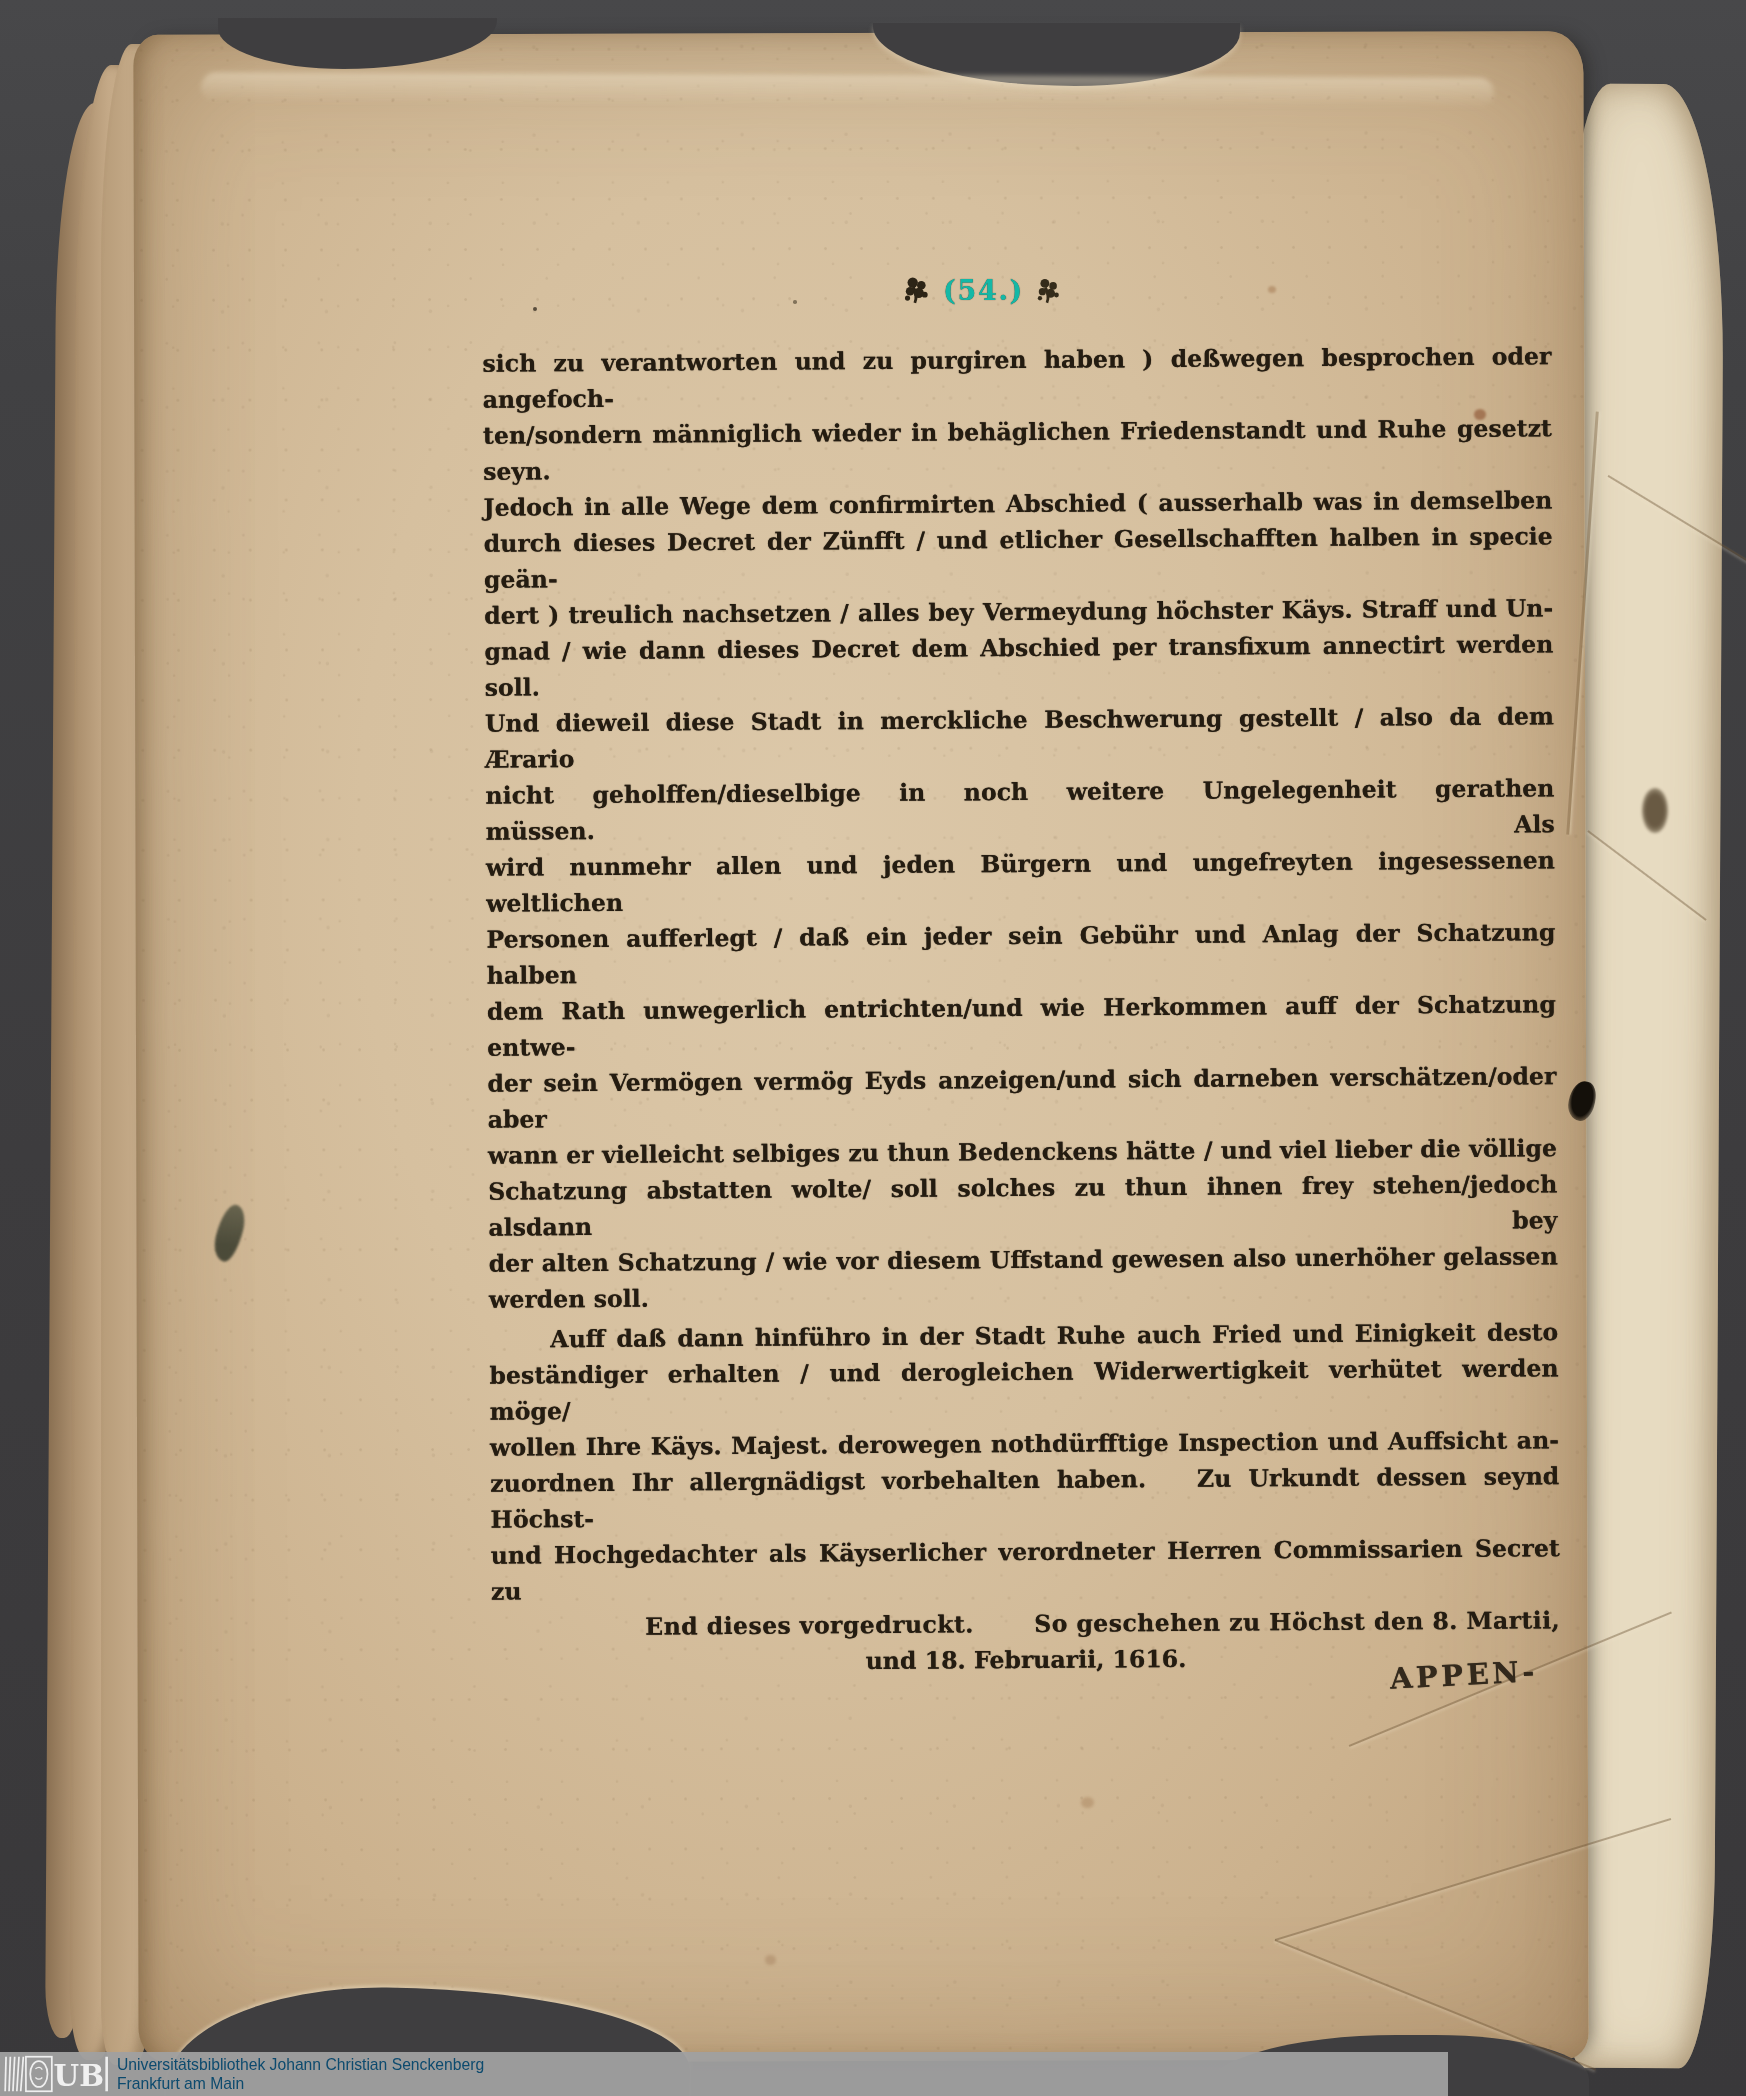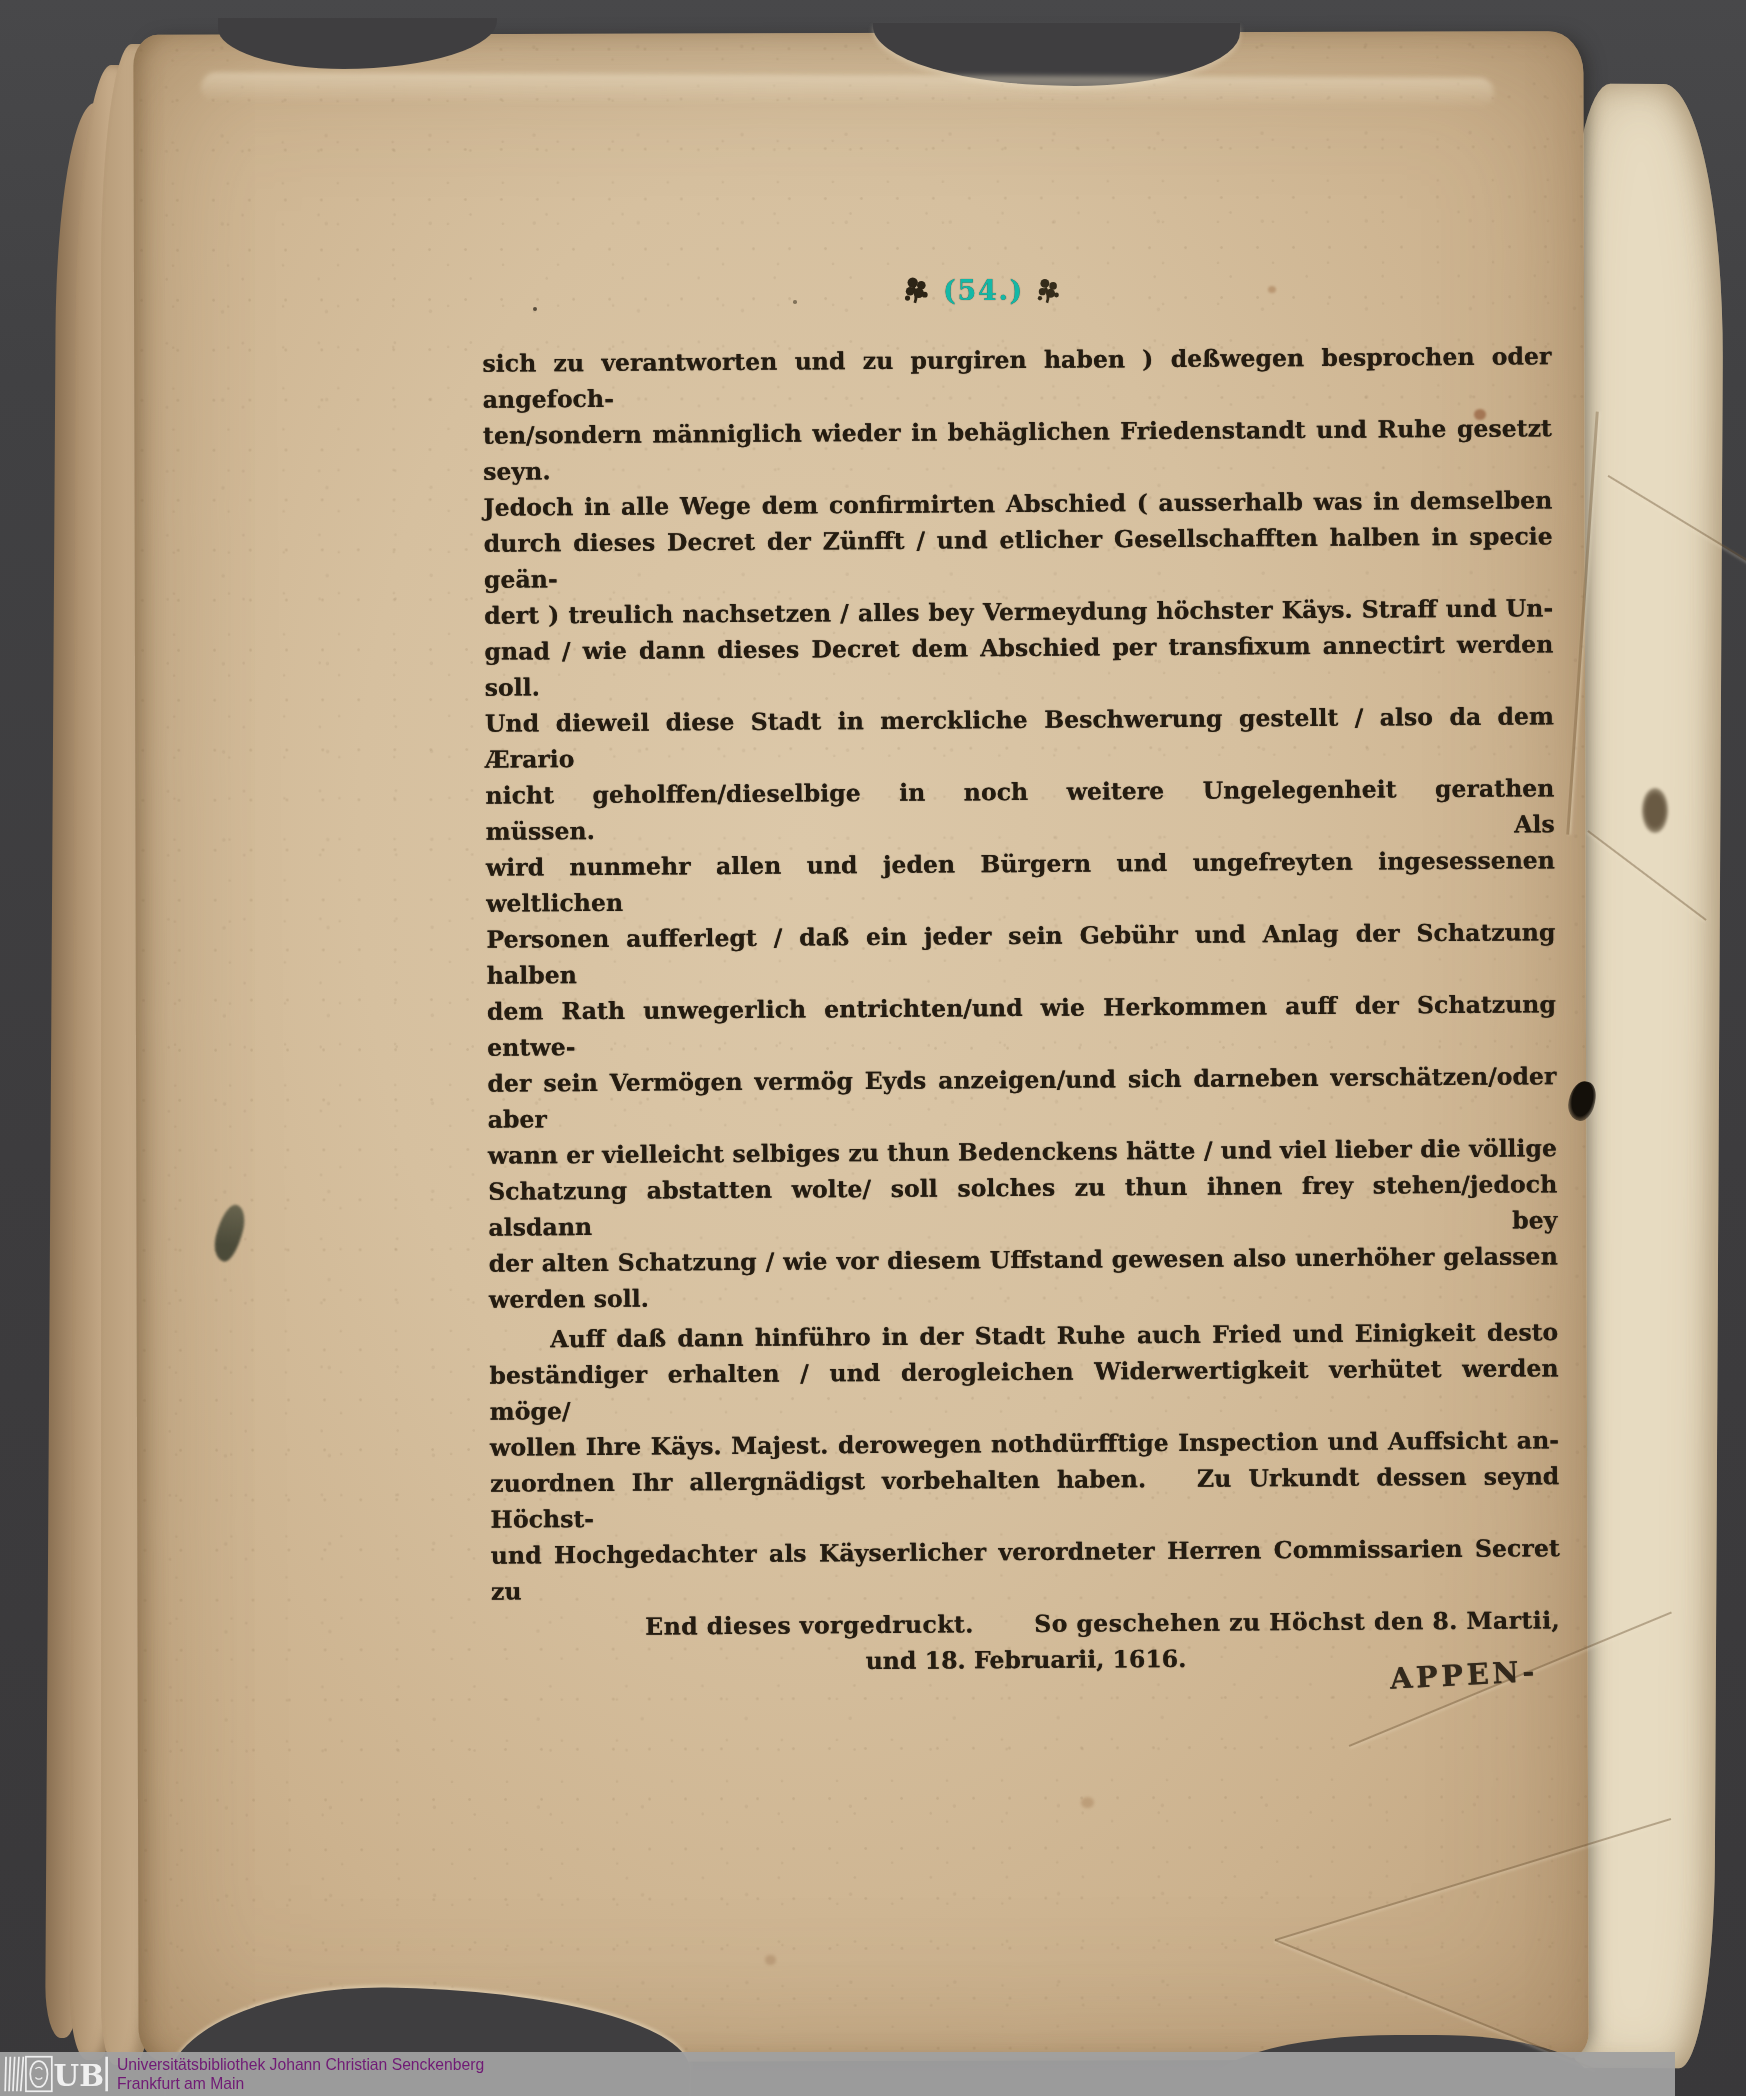--- a/index.html
+++ b/index.html
@@ -92,24 +92,24 @@
     line-height:36px;text-shadow:0 0 0.9px rgba(43,33,21,.85);}
   .tline{text-align:justify;text-align-last:justify;-moz-text-align-last:justify;}
   .tline.noj{text-align:left;text-align-last:left;-moz-text-align-last:left;}
   .tline.ind1{padding-left:61px;}
   .tline.ind2{padding-left:154px;letter-spacing:0.4px;}
   .tline.ctr{text-align:center;text-align-last:center;-moz-text-align-last:center;}
   .catchword{position:absolute;left:1390px;top:1658px;font-size:29px;font-weight:600;
     letter-spacing:3.5px;color:#33291c;transform:rotate(-3deg);
     text-shadow:0 0 0.9px rgba(50,40,26,.8);}
   
-  .wm-bar{position:absolute;left:0;bottom:0;width:1675px;height:44px;
+  .wm-bar{position:absolute;left:0;bottom:0;width:1448px;height:44px;
     background:rgba(160,160,160,.95);z-index:20;text-decoration:underline;}
   .wm-logo{position:absolute;left:2.6px;top:2.6px;}
-  .wm-text{position:absolute;left:117px;top:2.6px;color:#701a75;
+  .wm-text{position:absolute;left:117px;top:2.6px;color:#0c4a6e;
     font-family:"Liberation Sans","DejaVu Sans",sans-serif;font-size:15.7px;line-height:19px;
     font-weight:400;}
 </style>
 </head>
 <body>
 
 <div class="stage">
   <div class="backdrop"></div>
 
   <div class="under-page">

